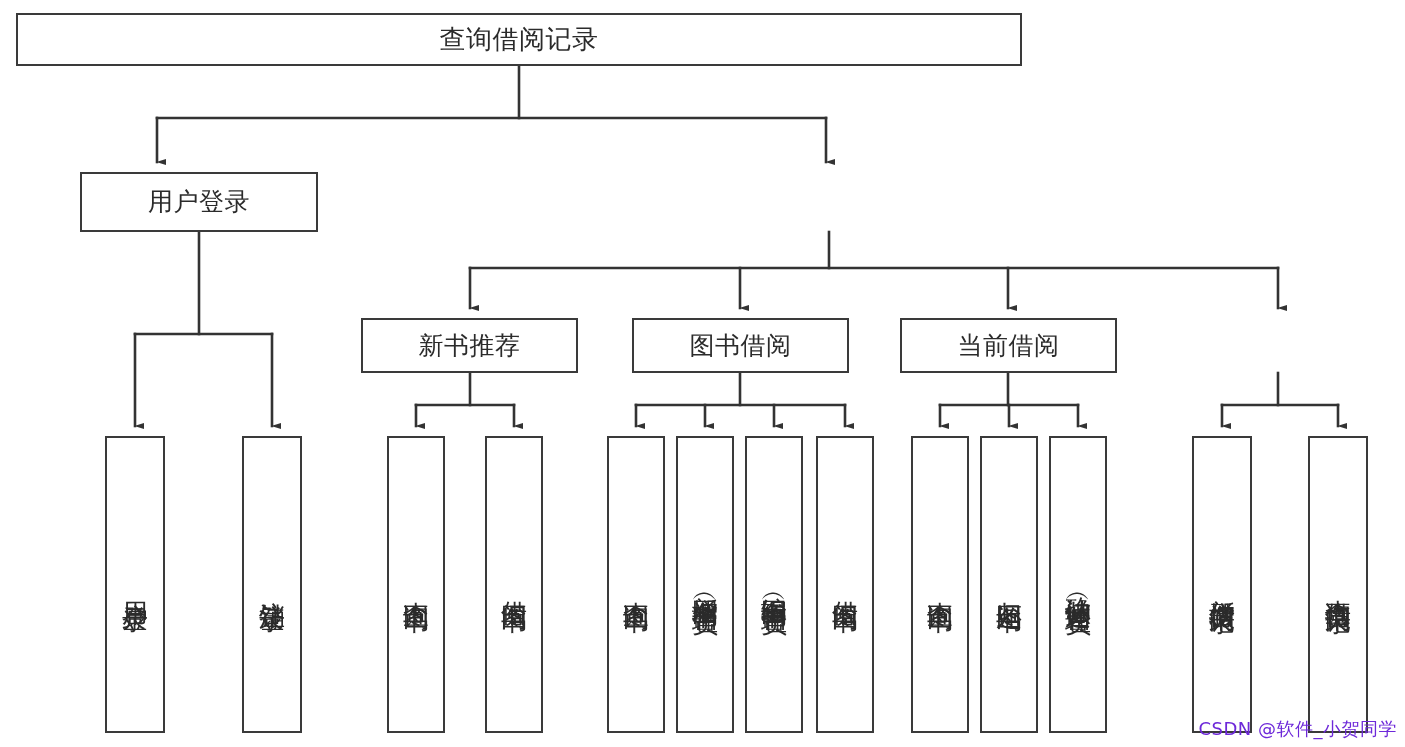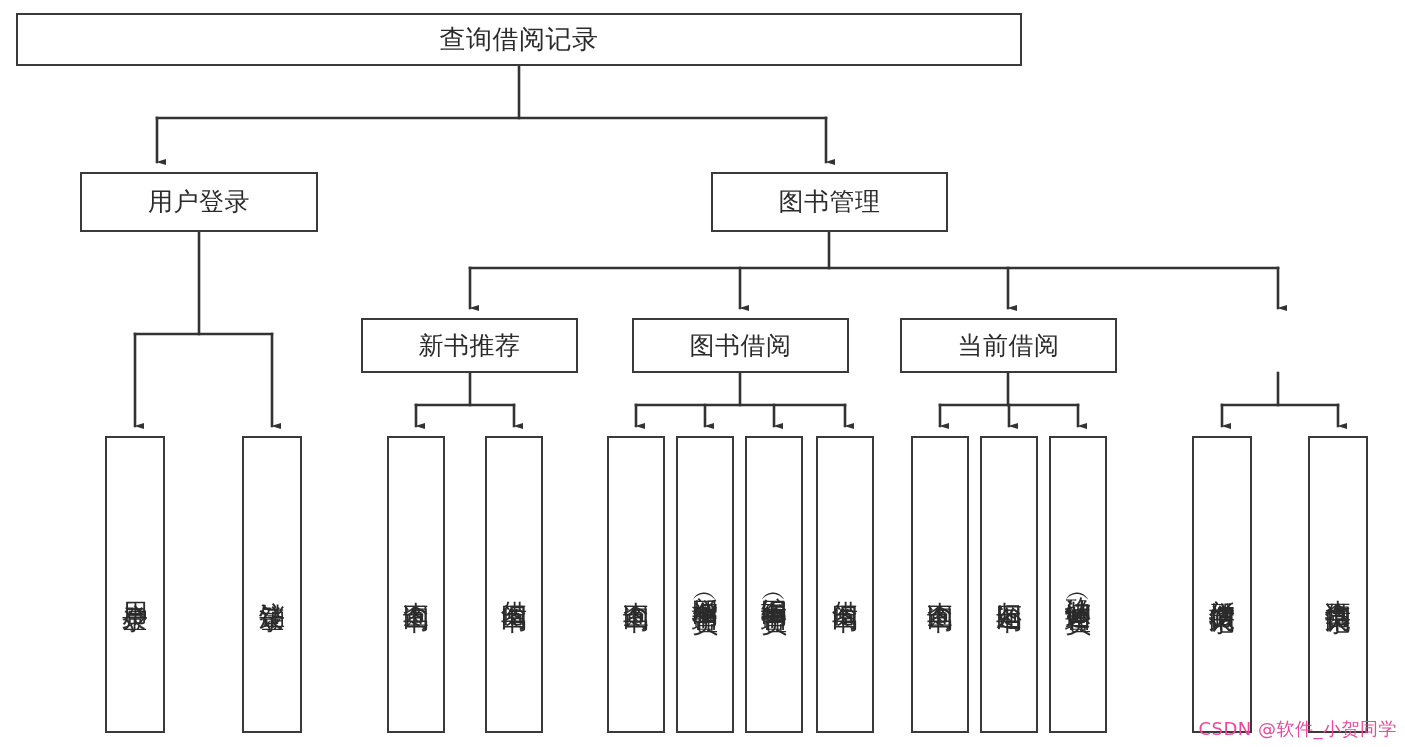--- a/index.html
+++ b/index.html
@@ -62,21 +62,21 @@
     font-size: 26px;
     line-height: 1.04;
     letter-spacing: 2px;
     max-height: 100%;
   }
   #watermark {
     position: absolute;
     right: 8px;
     bottom: 6px;
     font-size: 18px;
-    color: #ec4899;
+    color: #6d28d9;
     white-space: nowrap;
     letter-spacing: 0.5px;
   }
 </style>
 </head>
 <body>
 
 <div id="diagram-root">
 
   <svg id="edge-layer" viewBox="0 0 1405 747">
@@ -130,23 +130,20 @@
   </svg>
 
   <div class="node h root" style="left:16px; top:13px; width:1006px; height:53px;">
     <span class="node-label">查询借阅记录</span>
   </div>
 
   <div class="node h" style="left:80px; top:172px; width:238px; height:60px;">
     <span class="node-label">用户登录</span>
   </div>
 
-  <div class="node h" style="left:711px; top:172px; width:237px; height:60px;">
-    <span class="node-label">图书管理</span>
-  </div>
 
   <div class="node h" style="left:361px; top:318px; width:217px; height:55px;">
     <span class="node-label">新书推荐</span>
   </div>
 
   <div class="node h" style="left:632px; top:318px; width:217px; height:55px;">
     <span class="node-label">图书借阅</span>
   </div>
 
   <div class="node h" style="left:900px; top:318px; width:217px; height:55px;justify-content:center;">

